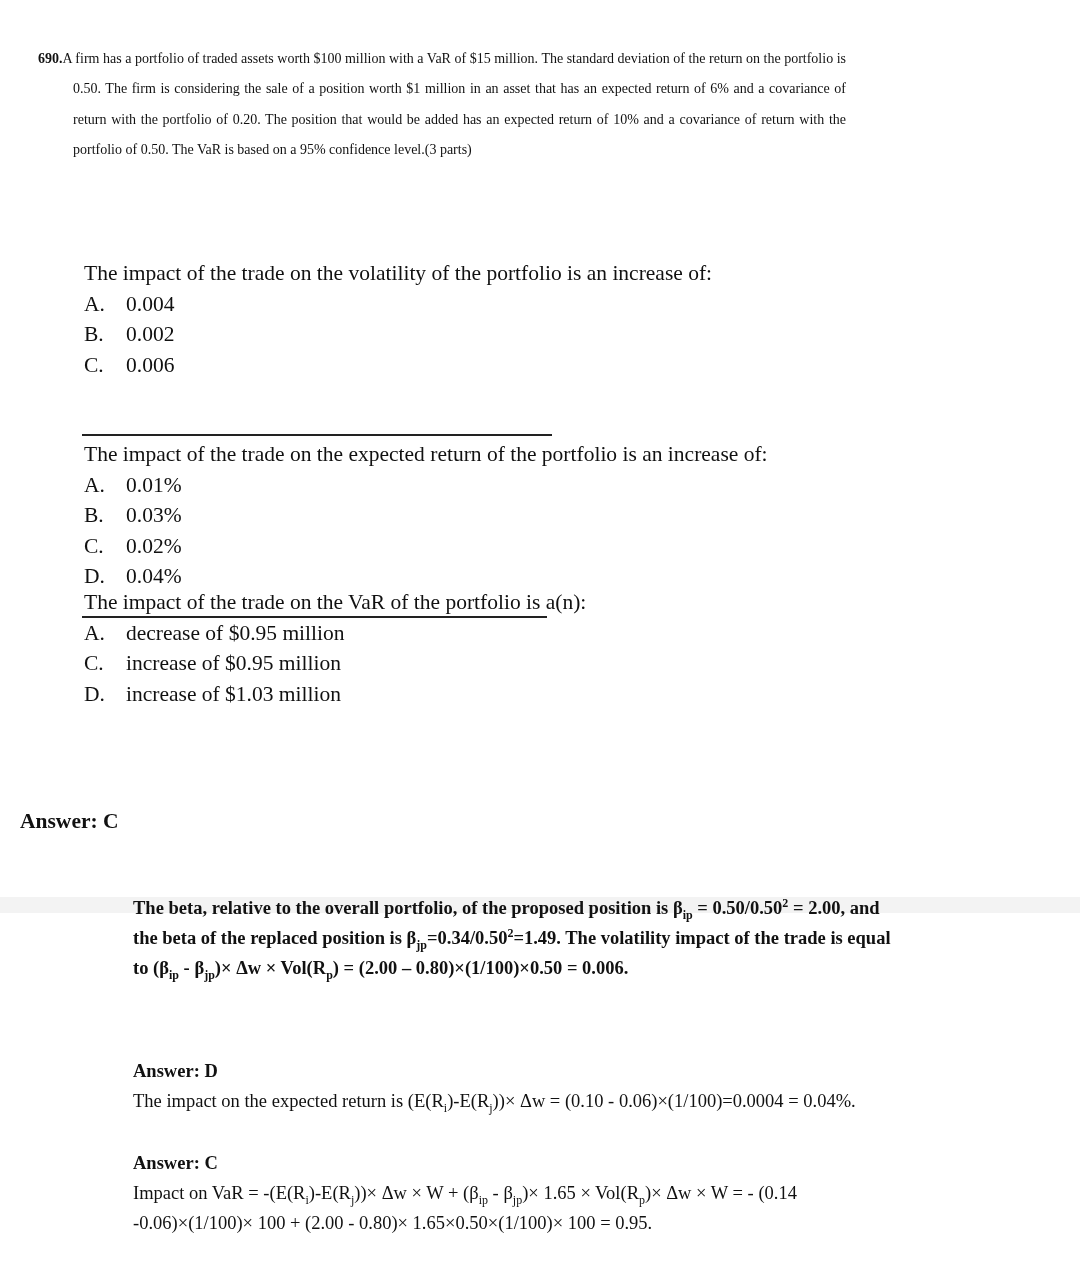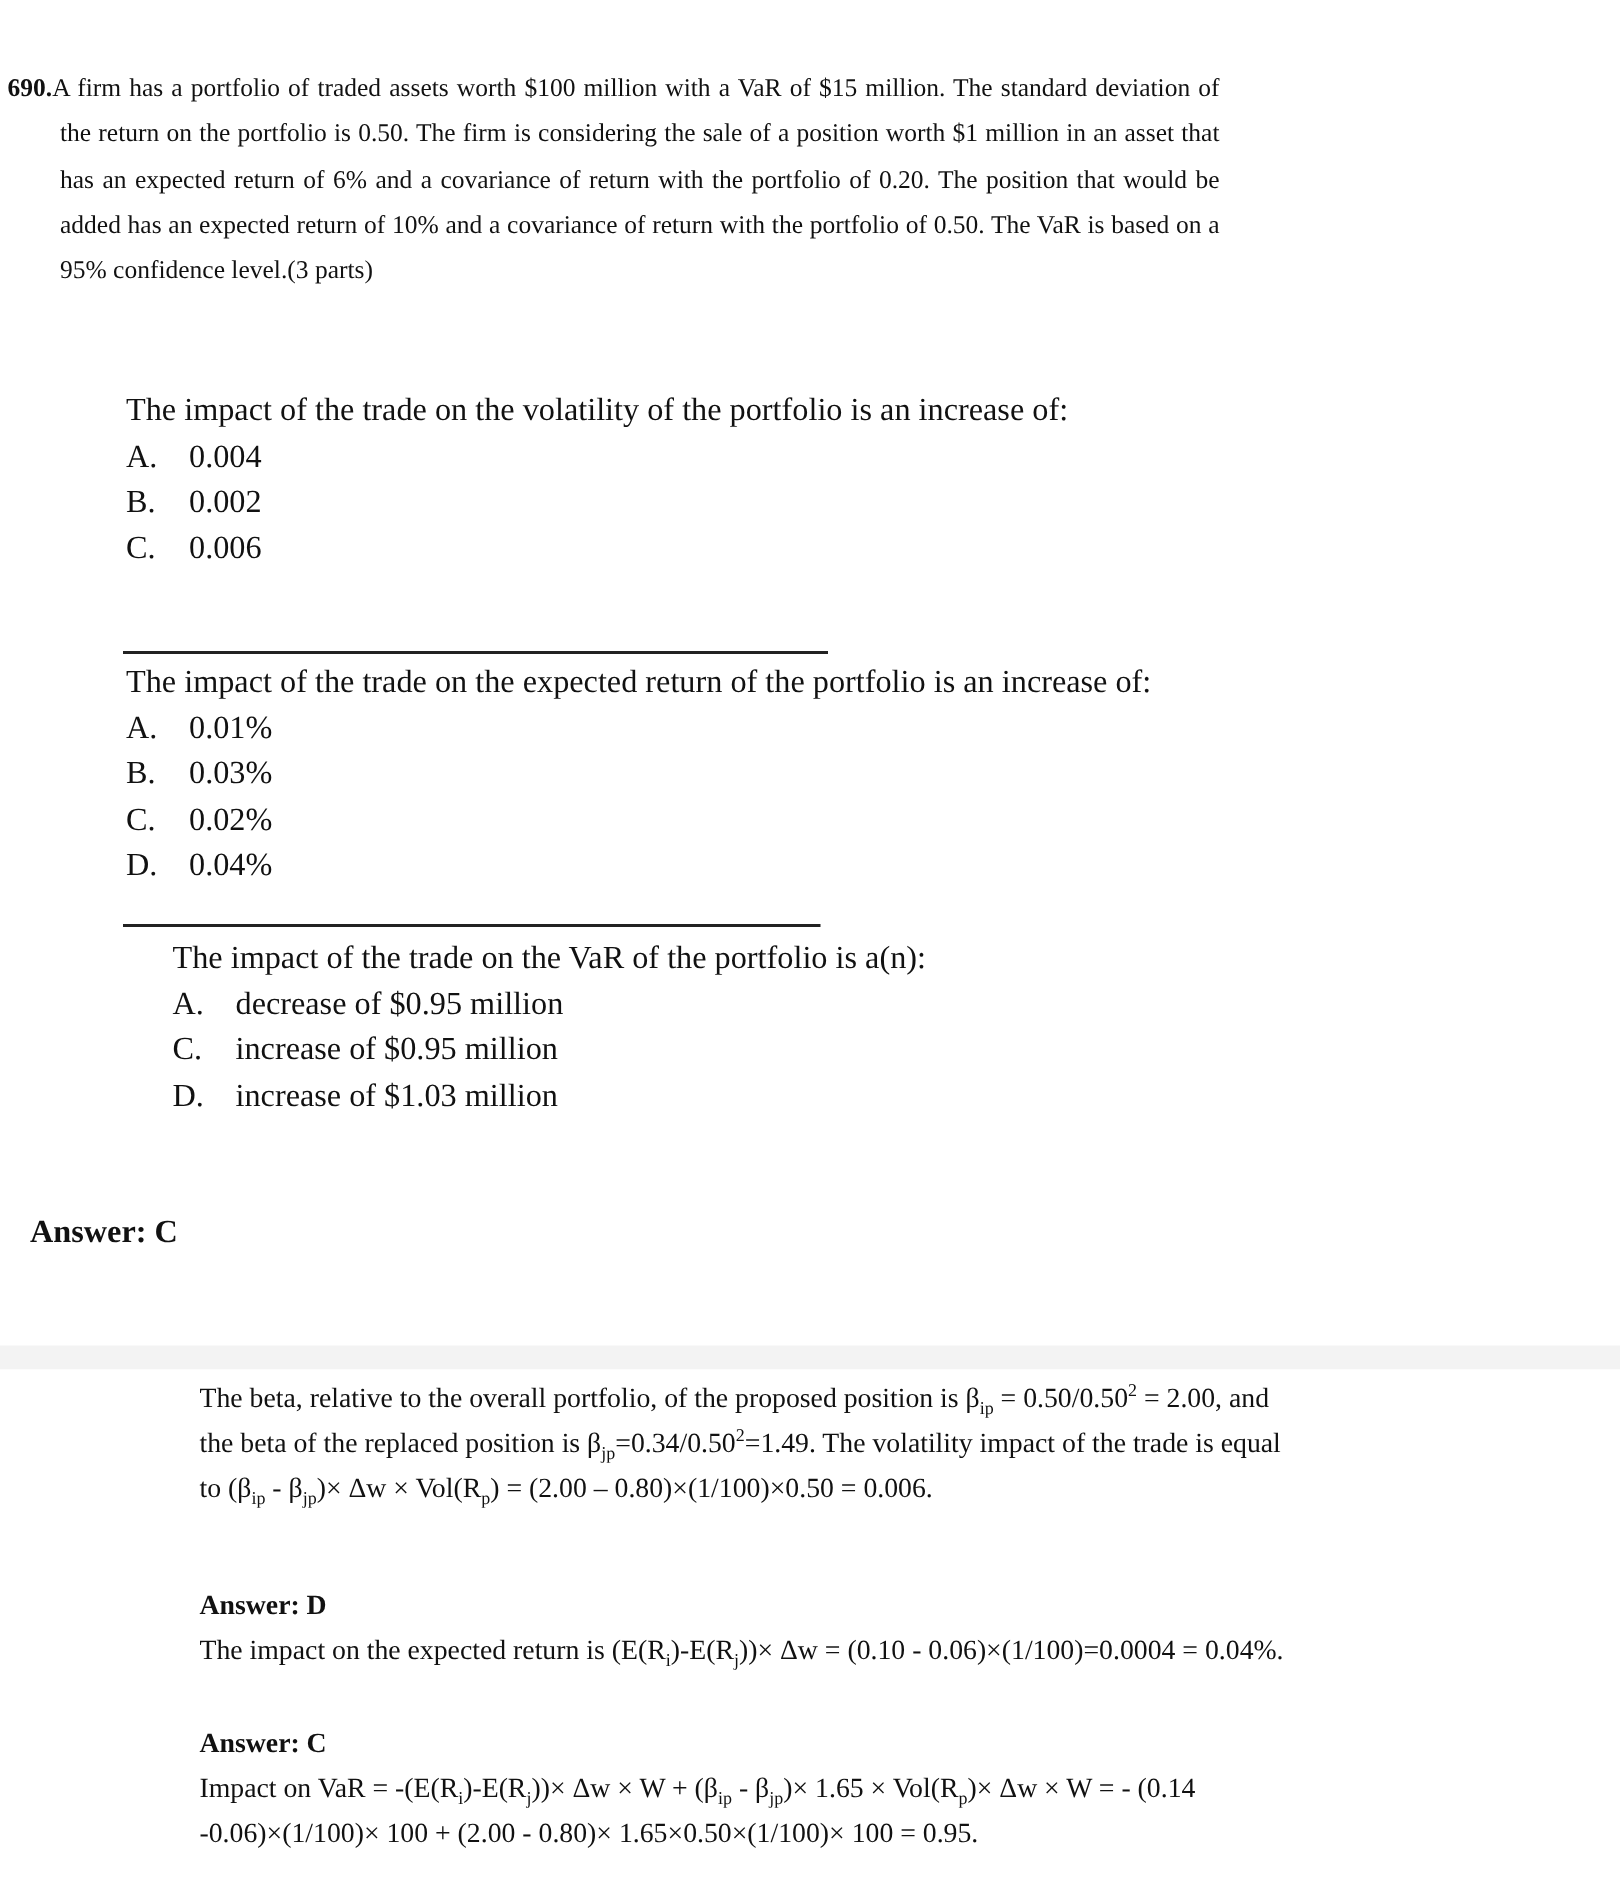--- a/index.html
+++ b/index.html
@@ -6,22 +6,22 @@
   body {
     width: 1080px; height: 1268px; position: relative; overflow: hidden;
     background: #ffffff; color: #111111;
     font-family: "Liberation Serif", "DejaVu Serif", serif;
   }
   .page-top { position: absolute; left: 0; top: 0; width: 1080px; height: 897px; background: #ffffff; }
   .divider-band { position: absolute; left: 0; top: 897px; width: 1080px; height: 16px; background: #f3f3f3; }
   .page-bottom { position: absolute; left: 0; top: 913px; width: 1080px; height: 355px; background: #ffffff; }
 
   .q-text {
-    position: absolute; left: 5px; top: 44px; width: 808px;
-    font-size: 17px; line-height: 30.3px; text-align: justify;
+    position: absolute; left: 38px; top: 44px; width: 808px;
+    font-size: 14px; line-height: 30.3px; text-align: justify;
   }
   .q-body { display: block; text-align: justify; text-align-last: left; }
 
   .part { position: absolute; left: 84px; font-size: 21.5px; }
   .part .stem { display: block; line-height: 30.5px; height: 30.5px; white-space: nowrap; text-align: center; }
   .part .opt { display: block; line-height: 30.5px; height: 30.5px; white-space: nowrap; }
   .part .opt .letter { display: inline-block; width: 42px; }
   .sep {
     position: absolute; left: 82px; height: 0; border-top: 2px solid #222;
   }
@@ -56,30 +56,30 @@
 
 <div class="part" style="top:439px;">
   <span class="stem">The impact of the trade on the expected return of the portfolio is an increase of:</span>
   <span class="opt"><span class="letter">A.</span><span>0.01%</span></span>
   <span class="opt"><span class="letter">B.</span><span>0.03%</span></span>
   <span class="opt"><span class="letter">C.</span><span>0.02%</span></span>
   <span class="opt"><span class="letter">D.</span><span>0.04%</span></span>
 </div>
 <div class="sep" style="top:616px; width:465px;"></div>
 
-<div class="part" style="top:623px;margin-left:31px;">
+<div class="part" style="top:587px;">
   <span class="stem">The impact of the trade on the VaR of the portfolio is a(n):</span>
   <span class="opt"><span class="letter">A.</span><span>decrease of $0.95 million</span></span>
   <span class="opt"><span class="letter">C.</span><span>increase of $0.95 million</span></span>
   <span class="opt"><span class="letter">D.</span><span>increase of $1.03 million</span></span>
 </div>
 
 <div class="answer-main">Answer: C</div>
 
-<div class="exp" style="top:918px;">
+<div class="exp" style="top:893px;font-weight:bold;">
   <div><span>The beta, relative to the overall portfolio, of the proposed position is β</span><sub>ip</sub><span> = 0.50/0.50</span><sup>2</sup><span> = 2.00, and</span></div>
   <div><span>the beta of the replaced position is β</span><sub>jp</sub><span>=0.34/0.50</span><sup>2</sup><span>=1.49. The volatility impact of the trade is equal</span></div>
   <div><span>to (β</span><sub>ip</sub><span> - β</span><sub>jp</sub><span>)× Δw × Vol(R</span><sub>p</sub><span>) = (2.00 – 0.80)×(1/100)×0.50 = 0.006.</span></div>
 </div>
 
 <div class="exp" style="top:1056px;">
   <span class="bold">Answer: D</span>
   <div><span>The impact on the expected return is (E(R</span><sub>i</sub><span>)-E(R</span><sub>j</sub><span>))× Δw = (0.10 - 0.06)×(1/100)=0.0004 = 0.04%.</span></div>
 </div>
 

